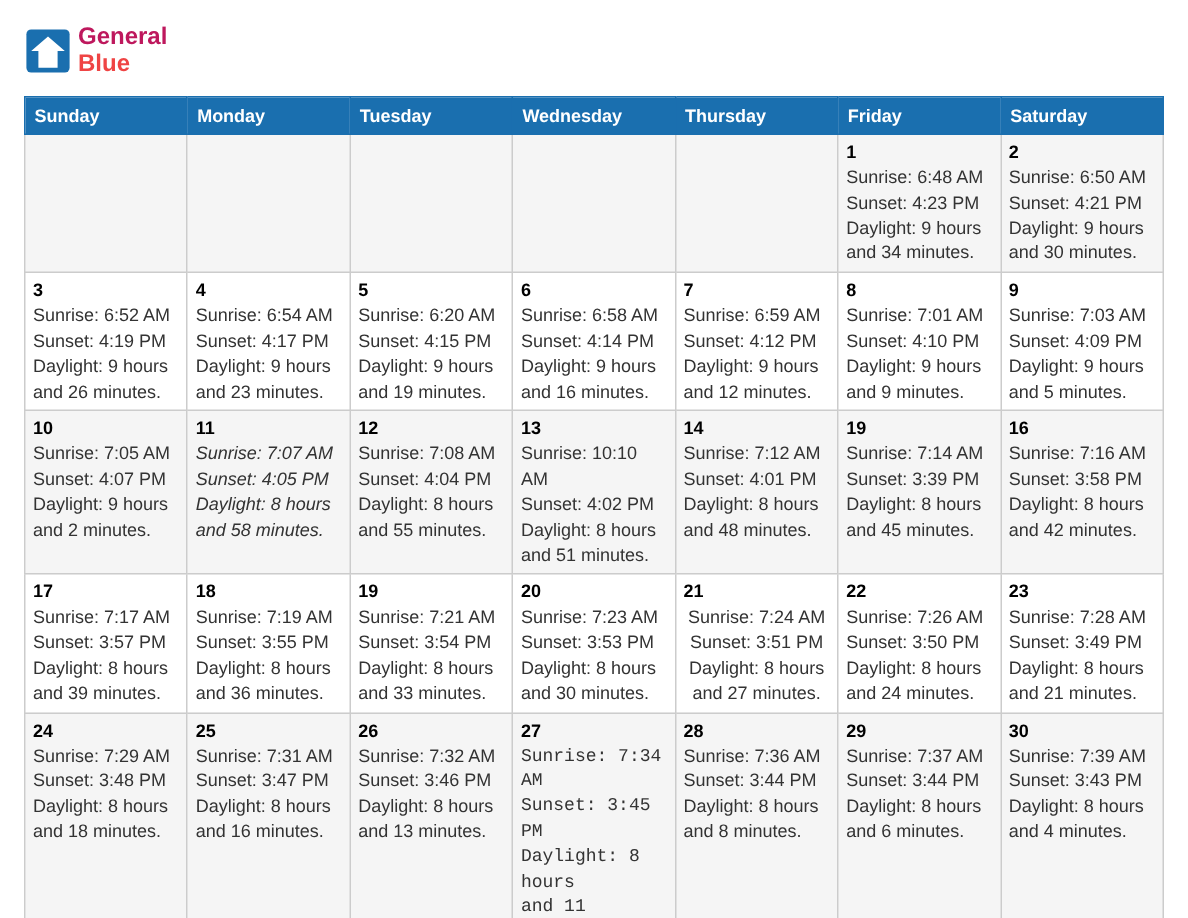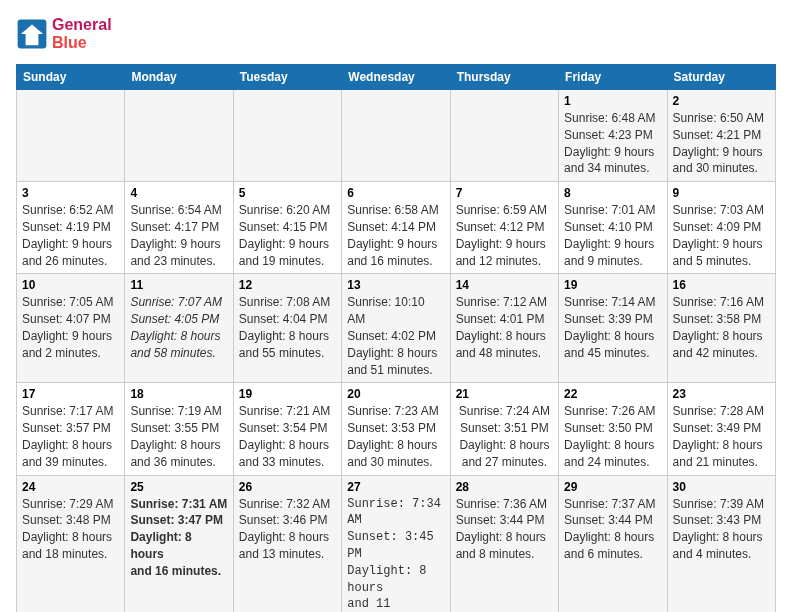--- a/index.html
+++ b/index.html
@@ -285,21 +285,21 @@
       <tr>
         <td>
           <div class="day-number">24</div>
           <div class="day-info" style="white-space: pre-line;">Sunrise: 7:29 AM
 Sunset: 3:48 PM
 Daylight: 8 hours
 and 18 minutes.</div>
         </td>
         <td>
           <div class="day-number">25</div>
-          <div class="day-info" style="white-space: pre-line; font-weight: bold;">Sunrise: 7:31 AM
+          <div class="day-info" style="white-space: pre-line;">Sunrise: 7:31 AM
 Sunset: 3:47 PM
 Daylight: 8 hours
 and 16 minutes.</div>
         </td>
         <td>
           <div class="day-number">26</div>
           <div class="day-info" style="white-space: pre-line;">Sunrise: 7:32 AM
 Sunset: 3:46 PM
 Daylight: 8 hours
 and 13 minutes.</div>

